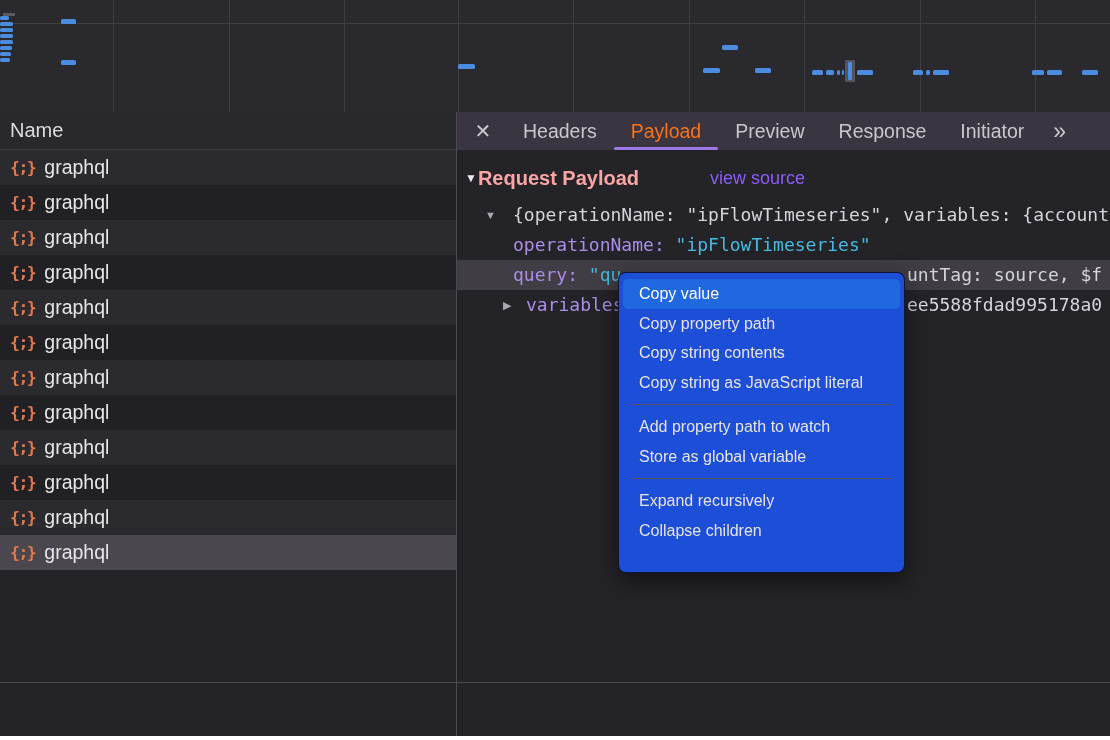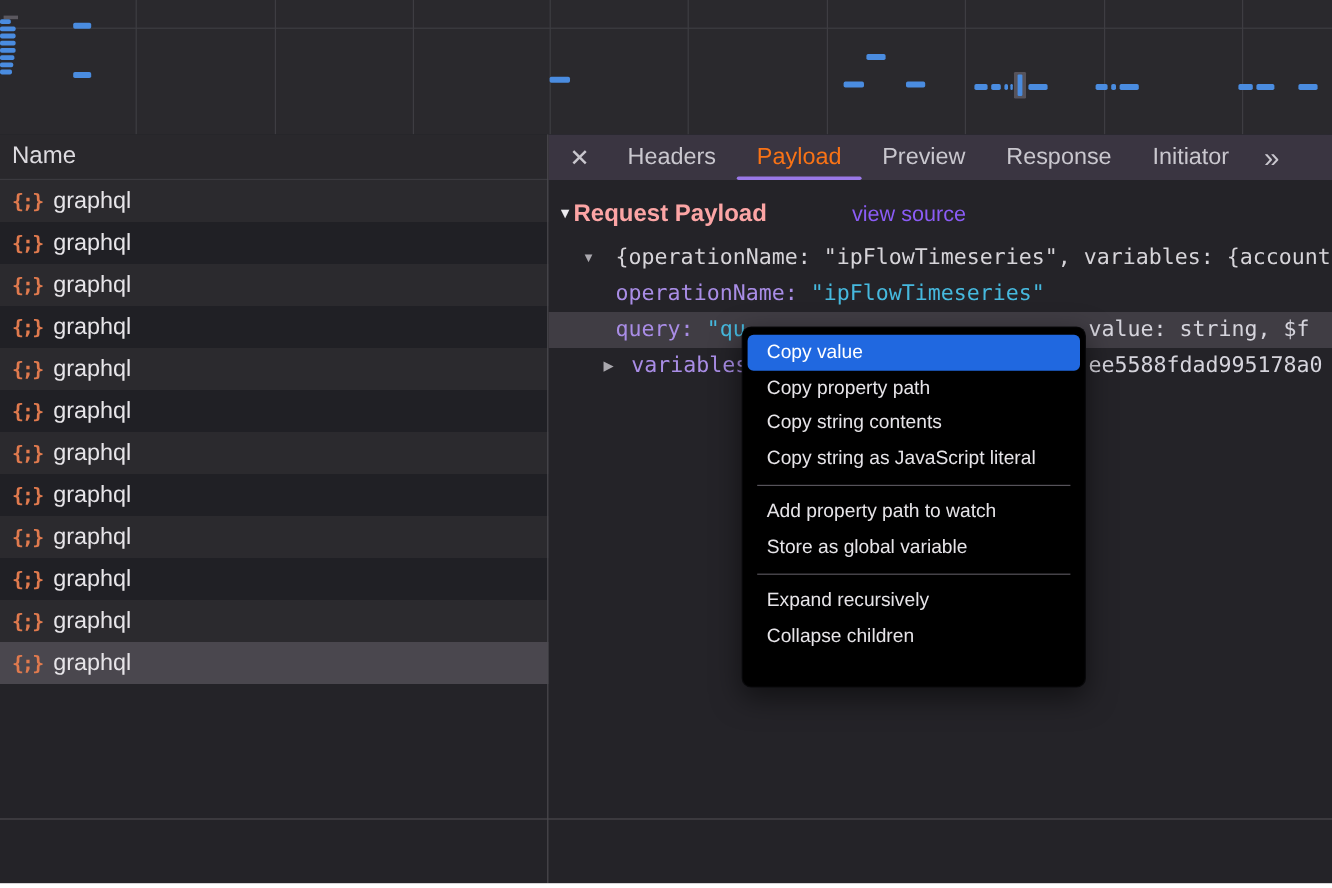--- a/index.html
+++ b/index.html
@@ -61,21 +61,21 @@
   .tree-row.selected { background:#403d44; }
   .t-arrow { position:absolute; font-size:11px; color:#aaa8ae; font-family:"Liberation Sans",sans-serif; }
   .t-text { position:absolute; left:56px; }
   .t-text.indent2 { left:69px; }
   .k { color:#a98de6; }
   .s { color:#46b9de; }
   .frag { position:absolute; left:450px; color:#d5d4dc; }
   
   .ctx-menu {
     position:absolute; left:618px; top:272px; width:287px; height:301px;
-    background:#000000; border:1px solid rgba(10,10,12,.8); border-radius:8px;
+    background:#1d4ed8; border:1px solid rgba(10,10,12,.8); border-radius:8px;
     box-shadow:0 8px 24px rgba(0,0,0,.5); padding:6px 0; z-index:5;
     font-size:16px; color:#e6e4e8;
   }
   .menu-item { height:29.5px; line-height:29.5px; margin:0 4px; padding-left:16px; border-radius:5px; cursor:pointer; }
   .menu-item.highlighted { background:#2068e0; color:#ffffff; }
   .menu-sep { height:1px; background:#56535a; margin:7px 12px; }
 </style>
 </head>
 <body>
 
@@ -202,21 +202,21 @@
     <div class="tree">
       <div class="tree-row">
         <span class="t-arrow" style="left:28px;">▼</span>
         <span class="t-text">{operationName: "ipFlowTimeseries", variables: {account</span>
       </div>
       <div class="tree-row">
         <span class="t-text"><span class="k">operationName: </span><span class="s">"ipFlowTimeseries"</span></span>
       </div>
       <div class="tree-row selected">
         <span class="t-text"><span class="k">query: </span><span class="s">"qu</span></span>
-        <span class="frag">value: string, $f</span>
+        <span class="frag">untTag: source, $f</span>
       </div>
       <div class="tree-row">
         <span class="t-arrow" style="left:46px;">▶</span>
         <span class="t-text indent2"><span class="k">variables</span></span>
         <span class="frag">ee5588fdad995178a0</span>
       </div>
     </div>
   </div>
 
   <div class="v-divider"></div>

